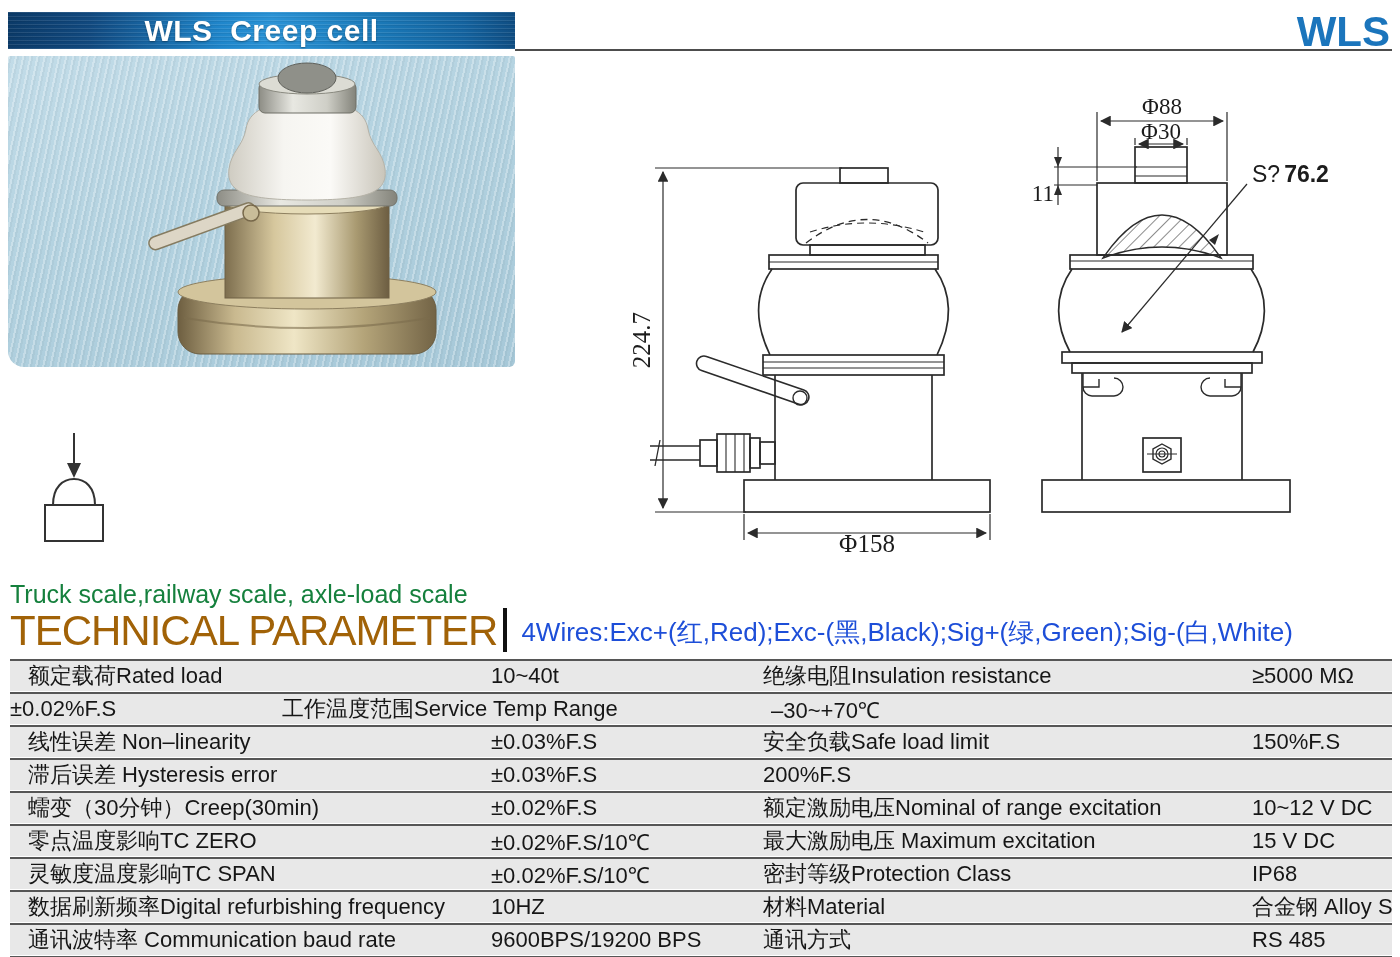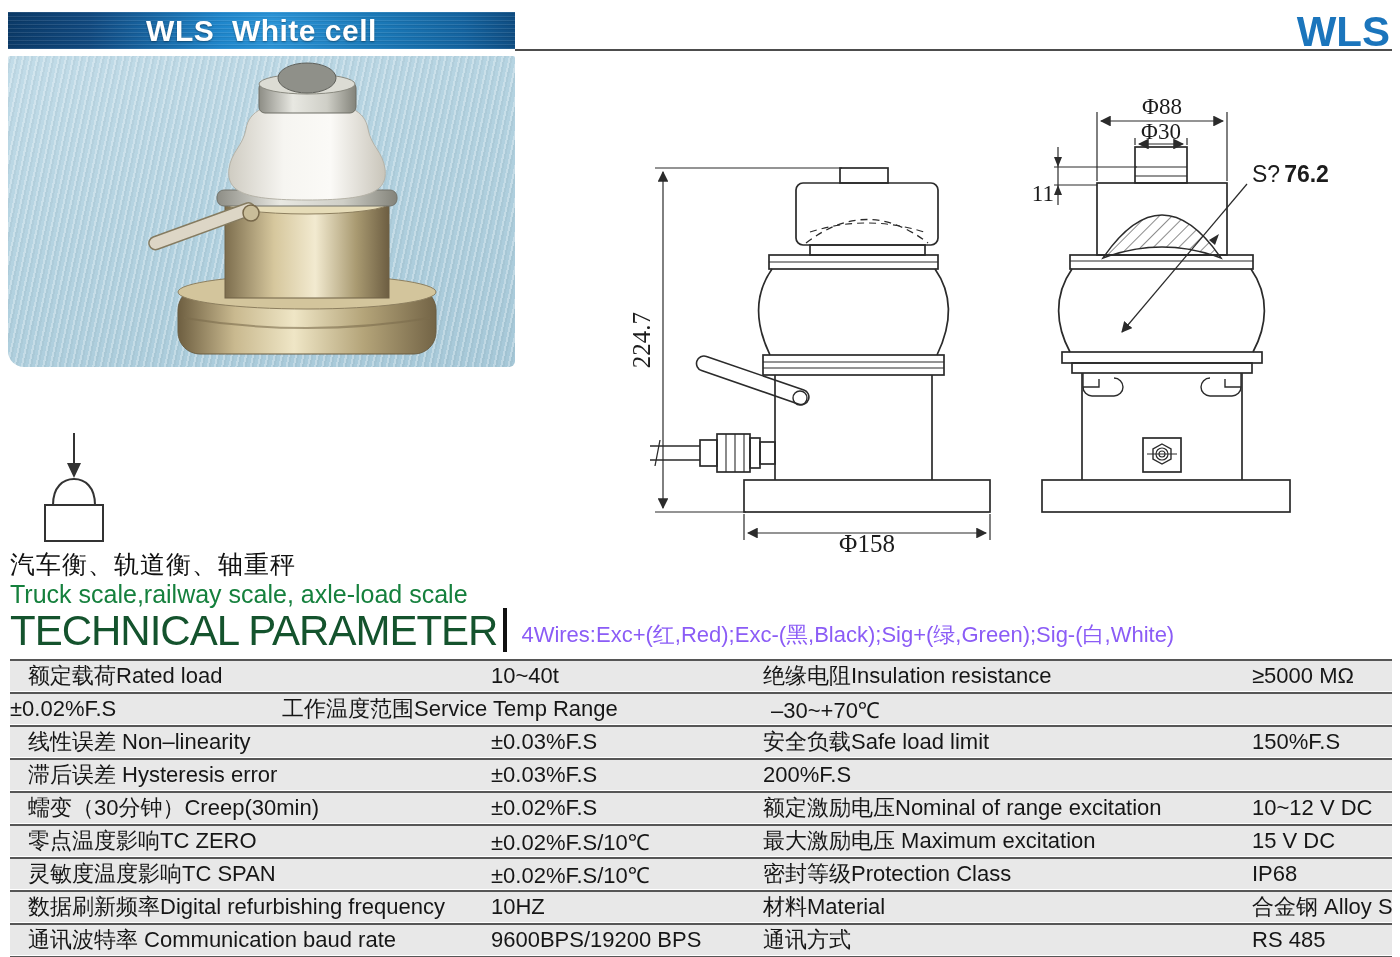--- a/index.html
+++ b/index.html
@@ -35,41 +35,41 @@
   .dim-serif { font-family:"Liberation Serif", serif; font-size:25px; fill:#1c1c1c; }
   .dim-serif-sm { font-family:"Liberation Serif", serif; font-size:23px; fill:#1c1c1c; }
   .callout { font-family:"Liberation Sans", sans-serif; font-size:23px; fill:#1c1c1c; }
 
   
   .app-icon { position:absolute; left:20px; top:425px; width:120px; height:125px; }
   .app-cn { position:absolute; left:10px; top:548px; font-size:25px; color:#111; letter-spacing:1px; }
   .app-en { position:absolute; left:10px; top:580px; font-size:25px; color:#15803d; }
 
   .section-line { position:absolute; left:10px; top:606px; width:1380px; height:46px; display:flex; align-items:flex-end; }
-  .section-title { font-size:42px; color:#14532d; letter-spacing:-1px; line-height:1; }
+  .section-title { font-size:42px; color:#a16207; letter-spacing:-1px; line-height:1; }
   .section-divider { width:4px; height:44px; background:#111; margin:0 14px 0 6px; }
-  .section-wiring { font-size:22px; color:#8b5cf6; padding-bottom:2px; }
+  .section-wiring { font-size:26px; color:#1d4ed8; padding-bottom:2px; }
 
   
   .param-table { position:absolute; left:10px; top:658px; width:1382px; background:#ffffff; }
   .t-row { display:flex; background:#e8e8e8; border-top:2px solid #565656; margin-top:1px; height:32px; align-items:center;gap:44px; }
   .t-end { height:0; border-top:2px solid #565656; margin-top:1px; }
   .cell { font-size:22px; color:#161616; white-space:nowrap; overflow:hidden; }
   .c1 { width:437px; padding-left:18px; }
   .c2 { width:228px; }
   .c3 { width:445px; }
   .c4 { flex:1; }
 </style>
 </head>
 <body>
 
 <div class="page">
 
   <div class="banner">
-    <span class="banner-title">WLS  White cell</span>
+    <span class="banner-title">WLS  Creep cell</span>
   </div>
   <div class="brand" style="color:#1b75bc;">WLS</div>
   <div class="rule"></div>
 
   <div class="photo">
     <svg width="507" height="311" viewBox="0 0 507 311">
       <defs>
         <linearGradient id="metalH" x1="0" y1="0" x2="1" y2="0">
           <stop offset="0" stop-color="#6e5f41"></stop>
             <stop offset="0.22" stop-color="#c9b98f"></stop>
@@ -236,21 +236,20 @@
     <g>
       <line x1="54" y1="8" x2="54" y2="40" stroke="#333" stroke-width="2"></line>
       <path d="M54,53 l-7,-15 l14,0 z" fill="#333"></path>
     </g>
     <g fill="none" stroke="#333" stroke-width="2">
       <path d="M33,80 C33,62 43,54 54,54 C65,54 75,62 75,80"></path>
       <rect x="25" y="80" width="58" height="36"></rect>
     </g>
   </svg>
 
-  <div class="app-cn">汽车衡、轨道衡、轴重秤</div>
   <div class="app-en">Truck scale,railway scale, axle-load scale</div>
 
   <div class="section-line">
     <span class="section-title">TECHNICAL PARAMETER</span>
     <span class="section-divider"></span>
     <span class="section-wiring">4Wires:Exc+(红,Red);Exc-(黑,Black);Sig+(绿,Green);Sig-(白,White)</span>
   </div>
 
   <div class="param-table">
     <div class="t-row">

